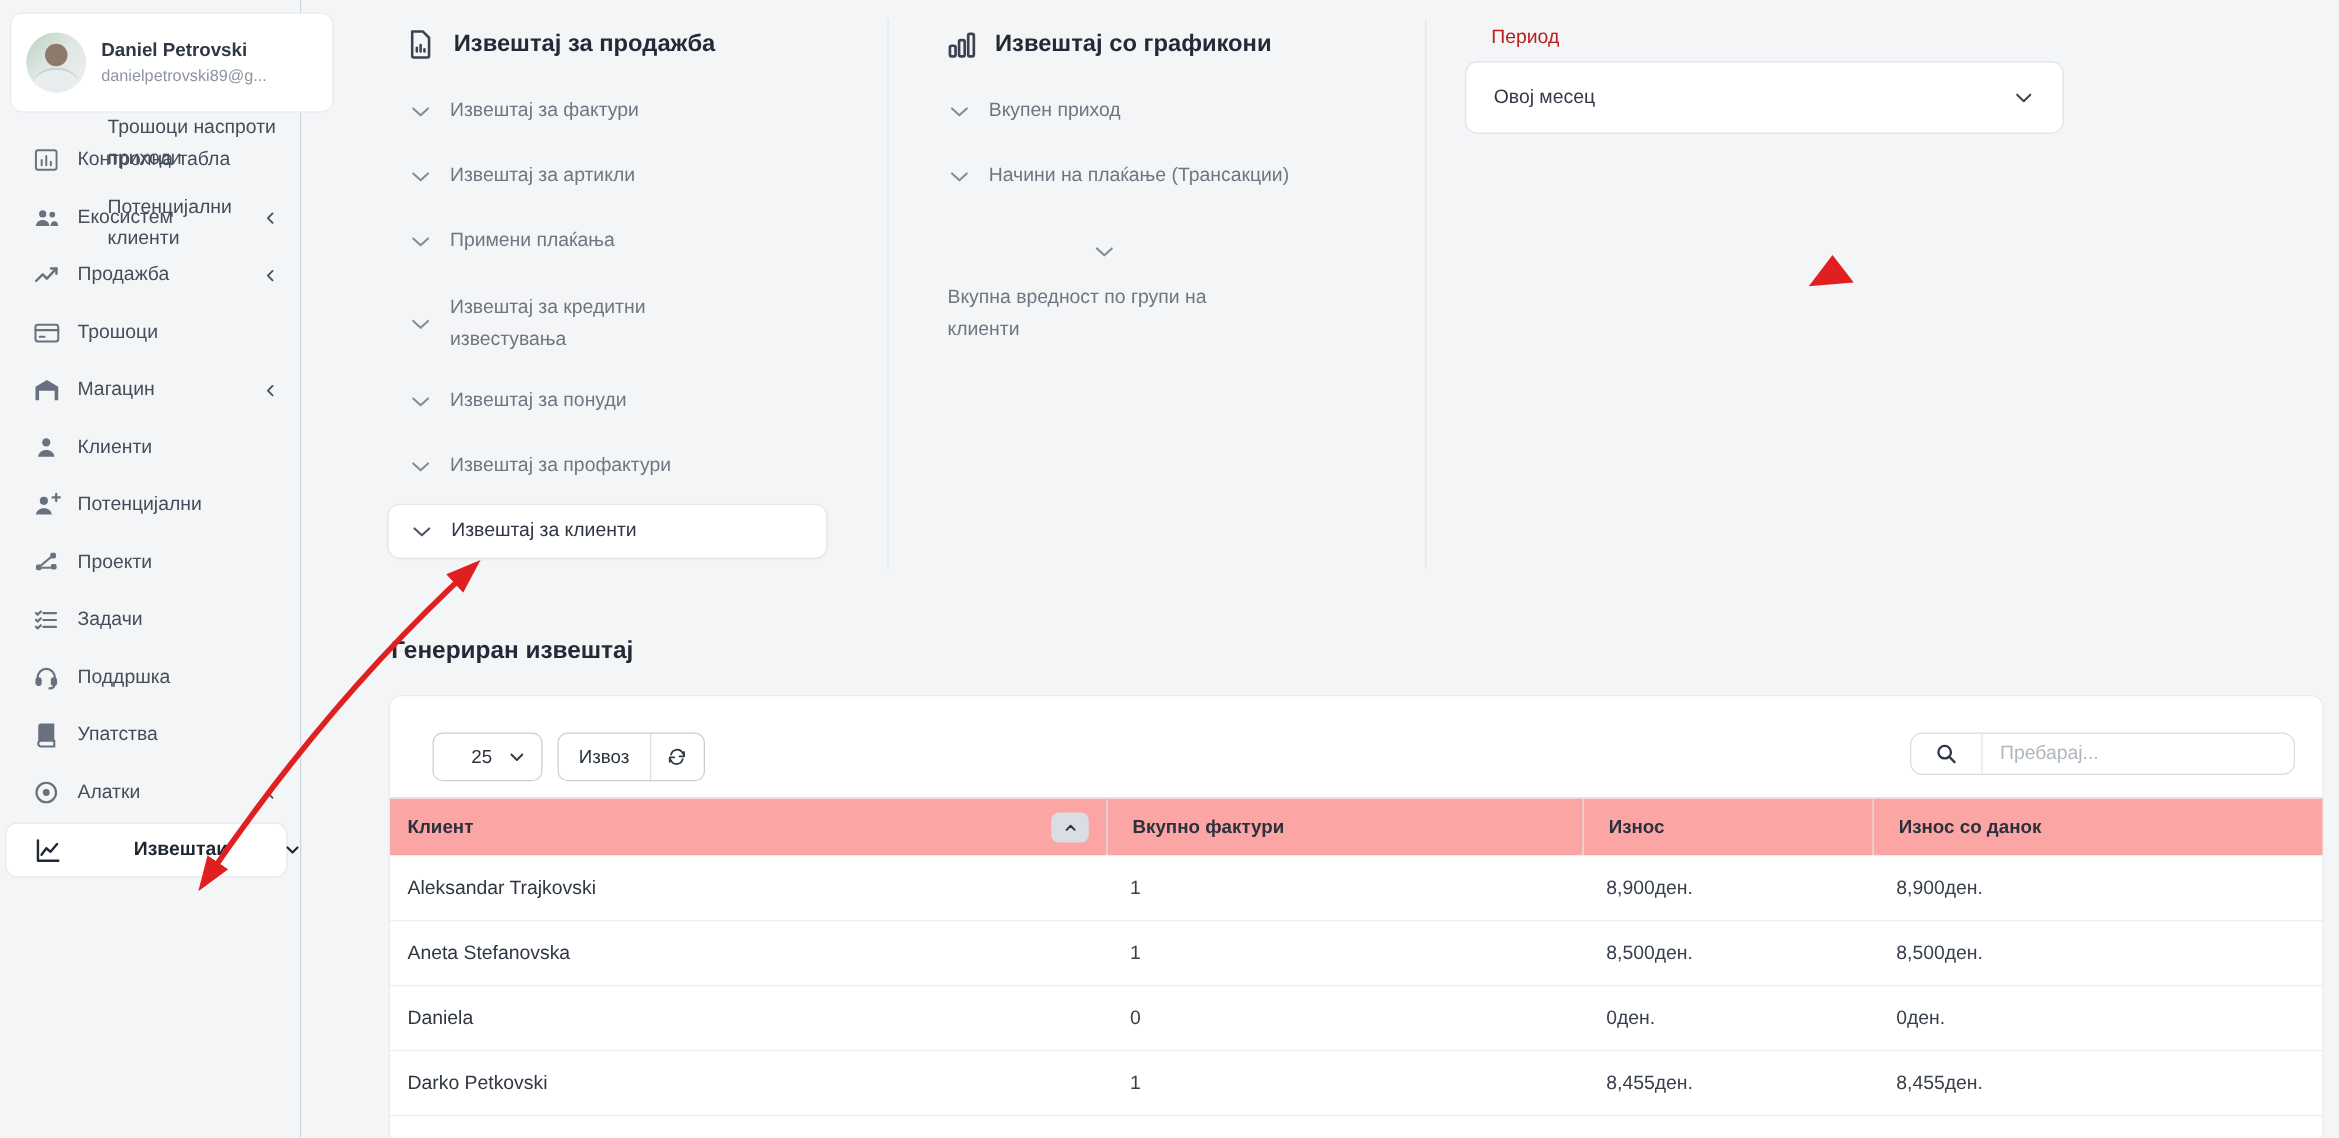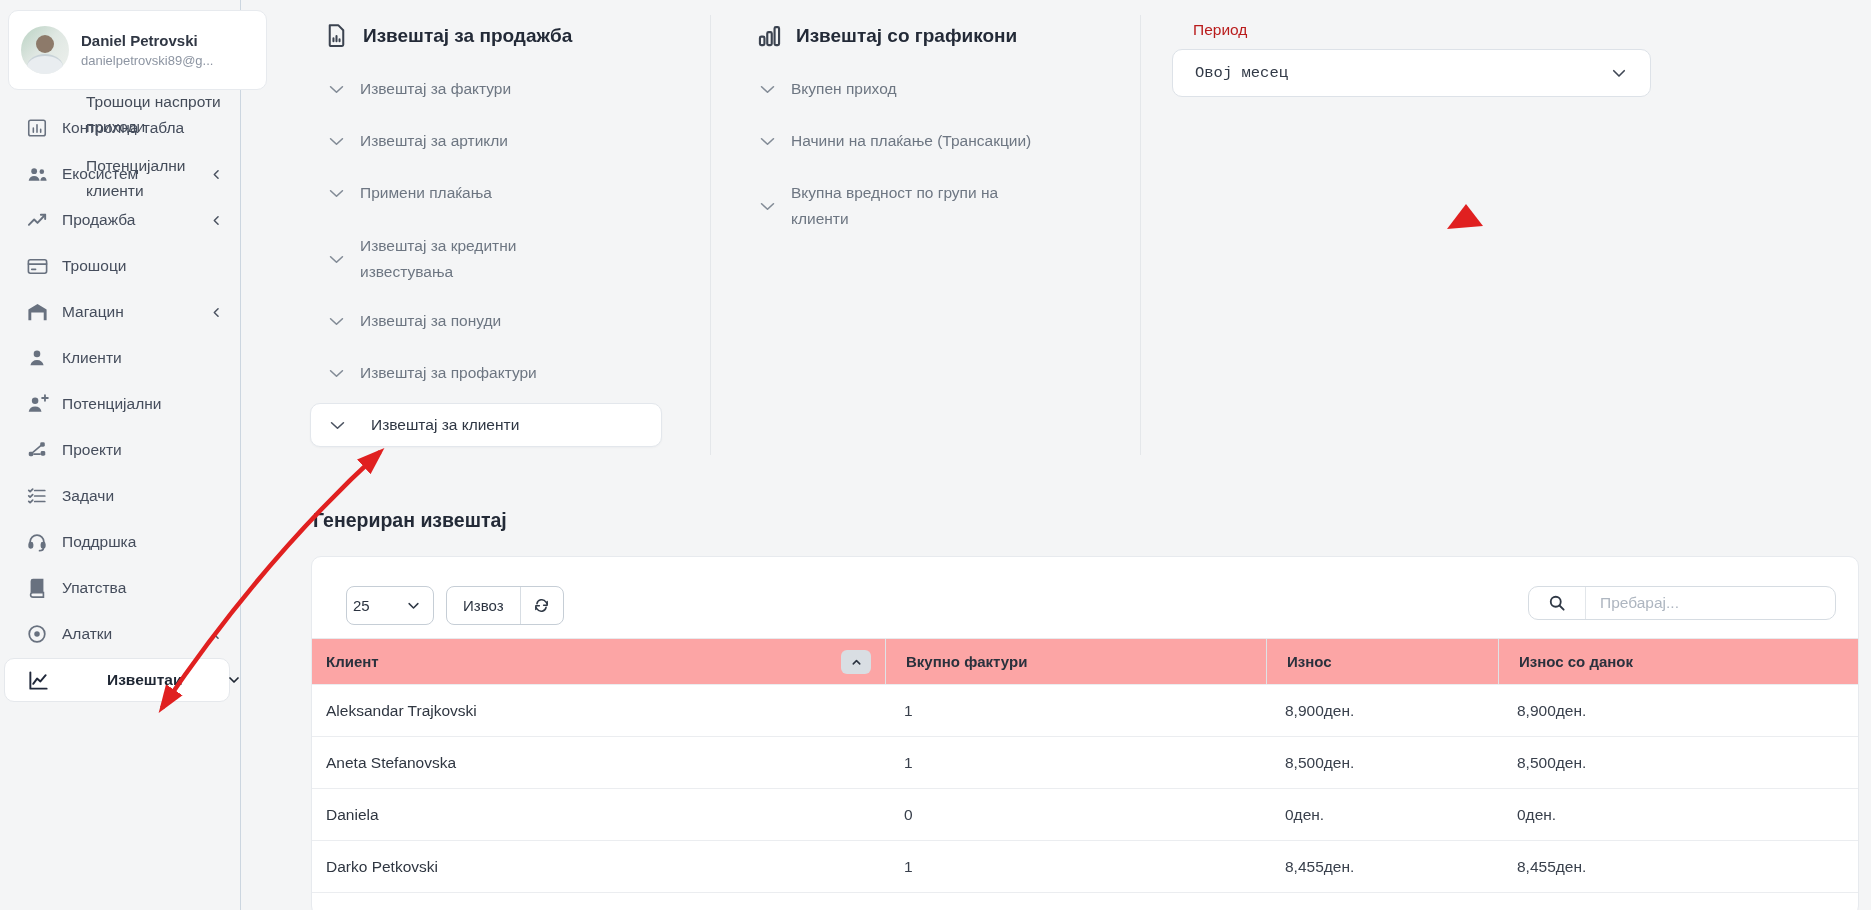--- a/index.html
+++ b/index.html
@@ -65,43 +65,43 @@
   .report-item {
     position:absolute; display:flex; align-items:center; gap:14px;
     font-size:15.5px; color:#6d7682; line-height:26px;
   }
   .report-item .cicon { flex:none; display:flex; }
   .w175 { max-width:175px; }
   .w250 { max-width:250px; }
   .selected-report {
     position:absolute; left:310px; top:403px; width:352px; height:44px;
     background:#fff; border:1px solid #e3e7ec; border-radius:10px;
-    display:flex; align-items:center; gap:24px; padding-left:17px;
+    display:flex; align-items:center; gap:14px; padding-left:17px;
     font-size:15.5px; color:#2e3643; box-shadow:0 1px 2px rgba(40,50,65,.04);
   }
   .vdiv { position:absolute; top:15px; height:440px; width:1px; background:#e4e7ea; }
 
   
   .period-label { position:absolute; left:1172px; top:21px; font-size:15.5px; font-weight:400; color:#b91c1c;margin-left:21px; }
   .period-select {
-    position:absolute; left:1172px; top:49px; width:479px; height:48px;
+    position:absolute; left:1172px; top:49px; width:479px; height:58px;
     background:#fff; border:1px solid #dde2e8; border-radius:10px;
-    display:flex; align-items:center; padding:0 22px; font-size:15.5px; color:#323a47;font-family:Liberation Mono, monospace;
+    display:flex; align-items:center; padding:0 22px; font-size:15.5px; color:#323a47;
   }
 
   
   .gen-title { position:absolute; left:313px; top:509px; font-size:19.5px; font-weight:700; color:#232a37; }
   .table-card {
     position:absolute; left:311px; top:556px; width:1548px; height:360px;
     background:#fff; border:1px solid #e7eaee; border-radius:10px;
   }
   .toolbar-left { position:absolute; left:34px; top:29px; display:flex; gap:12px; }
   .pgsize {
     width:88px; height:39px; background:#fff; border:1px solid #c6ced6; border-radius:8px;
-    display:flex; align-items:center; padding:0 12px 0 6px; font-size:15px; color:#2b3340;
+    display:flex; align-items:center; padding:0 12px 0 30px; font-size:15px; color:#2b3340;
   }
   .btn-group { display:flex; height:39px; background:#fff; border:1px solid #c6ced6; border-radius:8px; overflow:hidden; }
   .btn-export { padding:0 16px; display:flex; align-items:center; font-size:15px; color:#2b3340; border-right:1px solid #d7dde3; }
   .btn-sync { width:42px; display:flex; align-items:center; justify-content:center; }
   .searchbox {
     position:absolute; left:1216px; top:29px; width:308px; height:34px;
     background:#fff; border:1px solid #d6dce2; border-radius:10px;
     display:flex; align-items:center;
   }
   .search-iconbox { width:57px; height:100%; display:flex; align-items:center; justify-content:center; border-right:1px solid #e2e6ea; flex:none; }
@@ -395,21 +395,21 @@
   <span>Вкупен приход</span>
 </div>
 <div class="report-item" style="left:758px; top:128px;">
   <span class="cicon">
       <svg width="19" height="19" viewBox="0 0 24 24" fill="none" stroke="#828b96" stroke-width="2" stroke-linecap="round" stroke-linejoin="round">
         <path d="M4.5 8.5l7.5 7 7.5-7"></path>
       </svg>
     </span>
   <span>Начини на плаќање (Трансакции)</span>
 </div>
-<div class="report-item" style="left:758px; top:180px;">
+<div class="report-item" style="left:758px; top:192px;flex-direction:column;">
   <span class="cicon">
       <svg width="19" height="19" viewBox="0 0 24 24" fill="none" stroke="#828b96" stroke-width="2" stroke-linecap="round" stroke-linejoin="round">
         <path d="M4.5 8.5l7.5 7 7.5-7"></path>
       </svg>
     </span>
   <span class="w250">Вкупна вредност по групи на клиенти</span>
 </div>
 
 <div class="vdiv" style="left:1140px;"></div>
 

